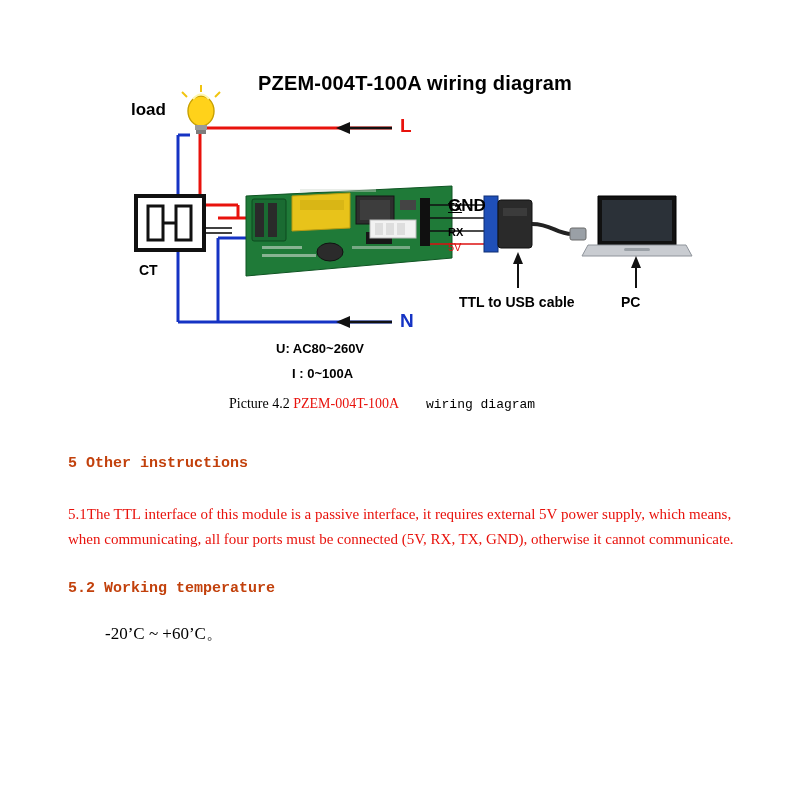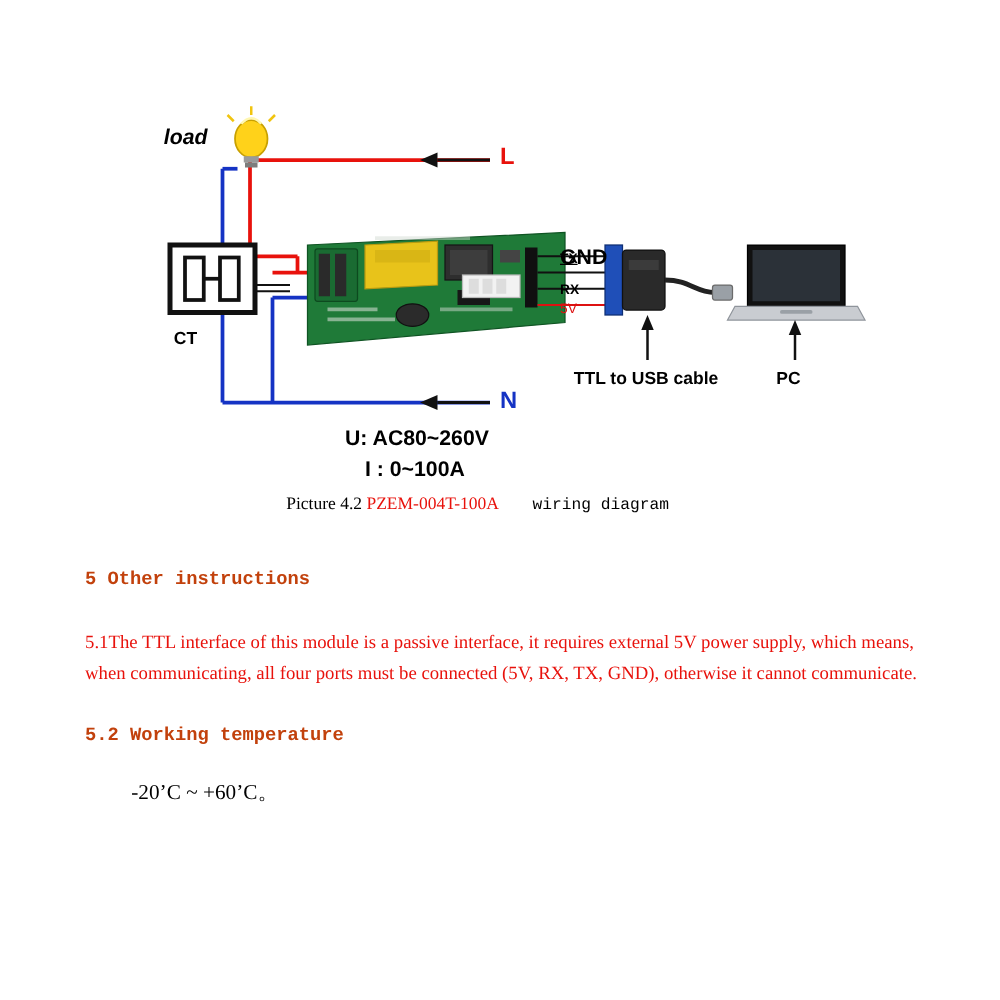--- a/index.html
+++ b/index.html
@@ -40,21 +40,20 @@
   .lbl {
     position: absolute;
     font-family: "Liberation Sans", sans-serif;
     white-space: nowrap;
   }
 
   .lbl-load {
     left: 131px; top: 100px;
     font-weight: bold;
     font-size: 17px;
-    font-style: italic;
   }
   .lbl-L {
     left: 400px; top: 115px;
     font-weight: bold;
     font-size: 19px;
     color: #e8120c;
   }
   .lbl-N {
     left: 400px; top: 310px;
     font-weight: bold;
@@ -79,21 +78,21 @@
   }
   .lbl-gnd { left: 448px; top: 196px; font-size: 17px; font-weight: bold; }
   .lbl-tx  { left: 448px; top: 201px; font-size: 11px; font-weight: bold; text-decoration: underline; }
   .lbl-rx  { left: 448px; top: 226px; font-size: 11px; font-weight: bold; }
   .lbl-5v  { left: 448px; top: 241px; font-size: 11px; font-weight: normal; color: #d11; }
 
   .spec {
     position: absolute;
     font-family: "Liberation Sans", sans-serif;
     font-weight: bold;
-    font-size: 17px;
+    font-size: 13px;
     color: #000;
     white-space: nowrap;
   }
   .spec-u { left: 276px; top: 341px; }
   .spec-i { left: 292px; top: 366px; }
 
   .caption {
     position: absolute;
     left: 229px;
     top: 396px;
@@ -148,20 +147,21 @@
     font-size: 17px;
     color: #000;
     white-space: nowrap;
   }
 </style>
 </head>
 <body>
 
 <div id="diagram">
 
+  <div class="diagram-title">PZEM-004T-100A wiring diagram</div>
 
   <svg width="800" height="430" viewBox="0 0 800 430" style="position:absolute;left:0;top:0;">
 
     <line x1="200" y1="128" x2="392" y2="128" stroke="#e8120c" stroke-width="3"></line>
 
     <polygon points="336,128 350,122 350,134" fill="#111"></polygon>
     <line x1="350" y1="128" x2="392" y2="128" stroke="#111" stroke-width="2.5"></line>
 
     <line x1="200" y1="128" x2="200" y2="205" stroke="#e8120c" stroke-width="3"></line>
 

